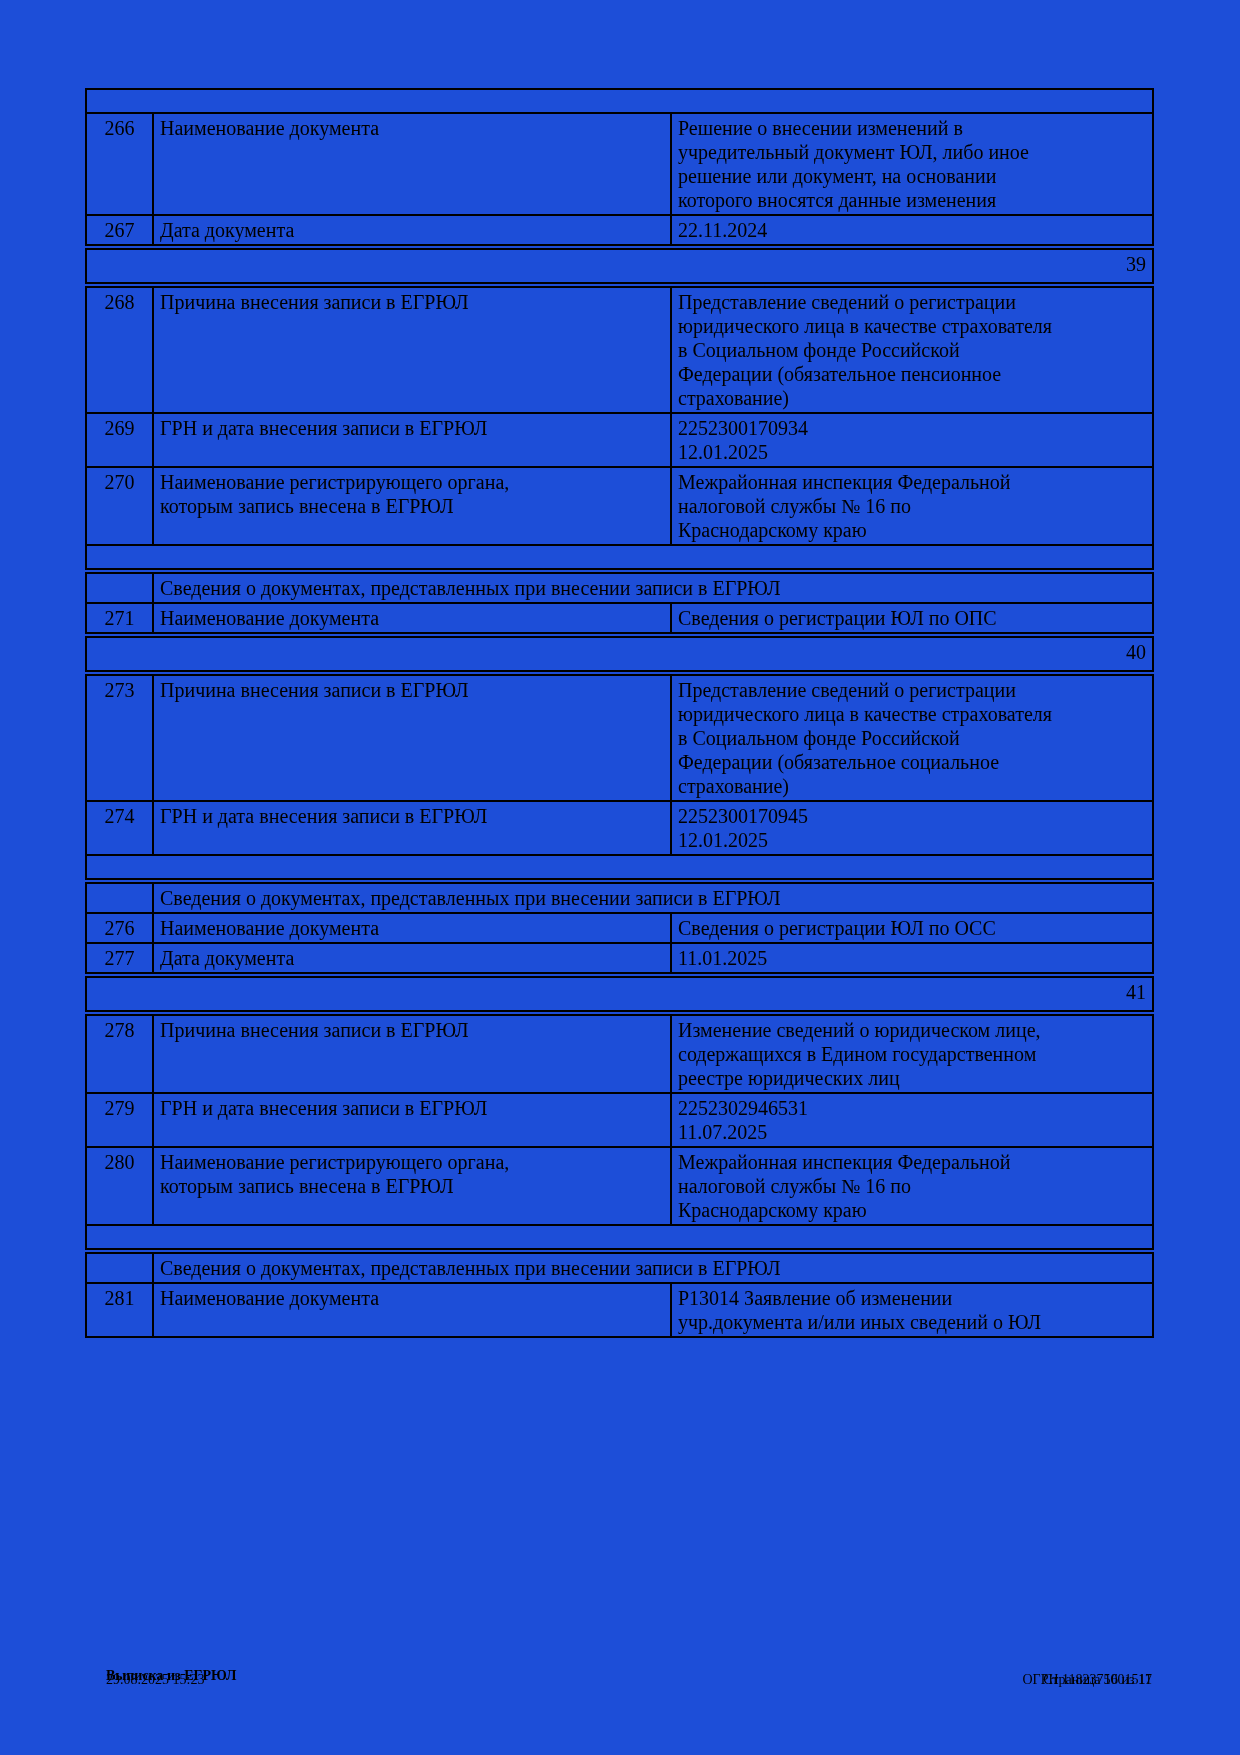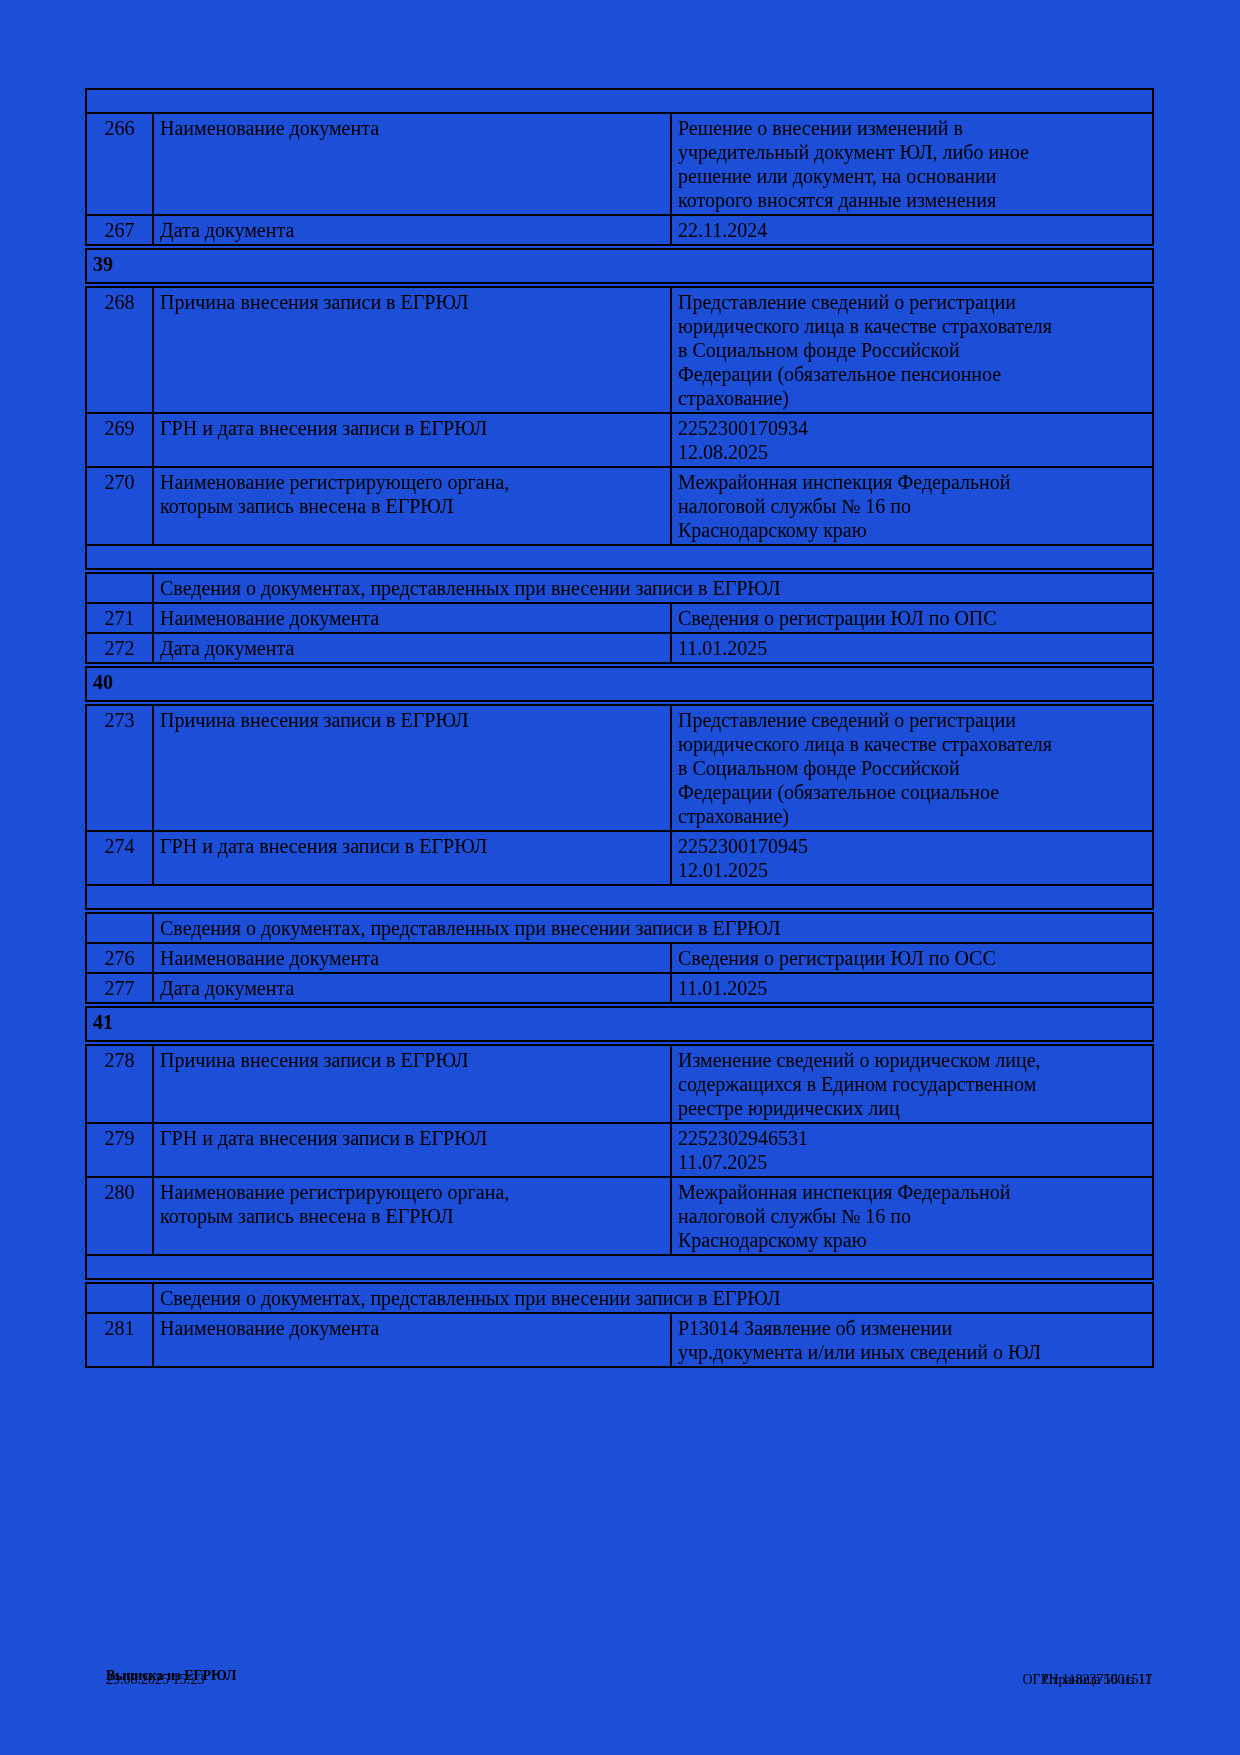--- a/index.html
+++ b/index.html
@@ -29,22 +29,22 @@
     overflow: hidden;
   }
   .row-spacer td { height: 22px; padding: 0; }
   .num-cell {
     text-align: center;
     padding-left: 0;
     padding-right: 0;
   }
   .label-cell, .value-cell, .header-cell { white-space: pre-line; margin-top: 31px; }
   .row-section td {
-    text-align: left;
-    font-weight: bold;
+    text-align: right;
+    font-weight: normal;
     height: 28px;
     border-top: 6px double #000;
     border-bottom: 6px double #000;
   }
   .row-header td { border-top: 6px double #000; }
   .footer {
     position: absolute;
     left: 85px;
     top: 1650px;
     width: 1067px;
@@ -94,46 +94,41 @@
           <td class="value-cell">Представление сведений о регистрации
 юридического лица в качестве страхователя
 в Социальном фонде Российской
 Федерации (обязательное пенсионное
 страхование)</td>
         </tr>
         <tr class="row-data">
           <td class="num-cell">269</td>
           <td class="label-cell">ГРН и дата внесения записи в ЕГРЮЛ</td>
           <td class="value-cell">2252300170934
-12.08.2025</td>
+12.01.2025</td>
         </tr>
         <tr class="row-data">
           <td class="num-cell">270</td>
           <td class="label-cell">Наименование регистрирующего органа,
 которым запись внесена в ЕГРЮЛ</td>
           <td class="value-cell">Межрайонная инспекция Федеральной
 налоговой службы № 16 по
 Краснодарскому краю</td>
         </tr>
         <tr class="row-spacer">
           <td colspan="3"></td>
         </tr>
         <tr class="row-header">
           <td class="num-cell"></td>
           <td class="header-cell" colspan="2">Сведения о документах, представленных при внесении записи в ЕГРЮЛ</td>
         </tr>
         <tr class="row-data">
           <td class="num-cell">271</td>
           <td class="label-cell">Наименование документа</td>
           <td class="value-cell">Сведения о регистрации ЮЛ по ОПС</td>
-        </tr>
-        <tr class="row-data">
-          <td class="num-cell">272</td>
-          <td class="label-cell">Дата документа</td>
-          <td class="value-cell">11.01.2025</td>
         </tr>
         <tr class="row-section">
           <td class="section-num" colspan="3">40</td>
         </tr>
         <tr class="row-data">
           <td class="num-cell">273</td>
           <td class="label-cell">Причина внесения записи в ЕГРЮЛ</td>
           <td class="value-cell">Представление сведений о регистрации
 юридического лица в качестве страхователя
 в Социальном фонде Российской

